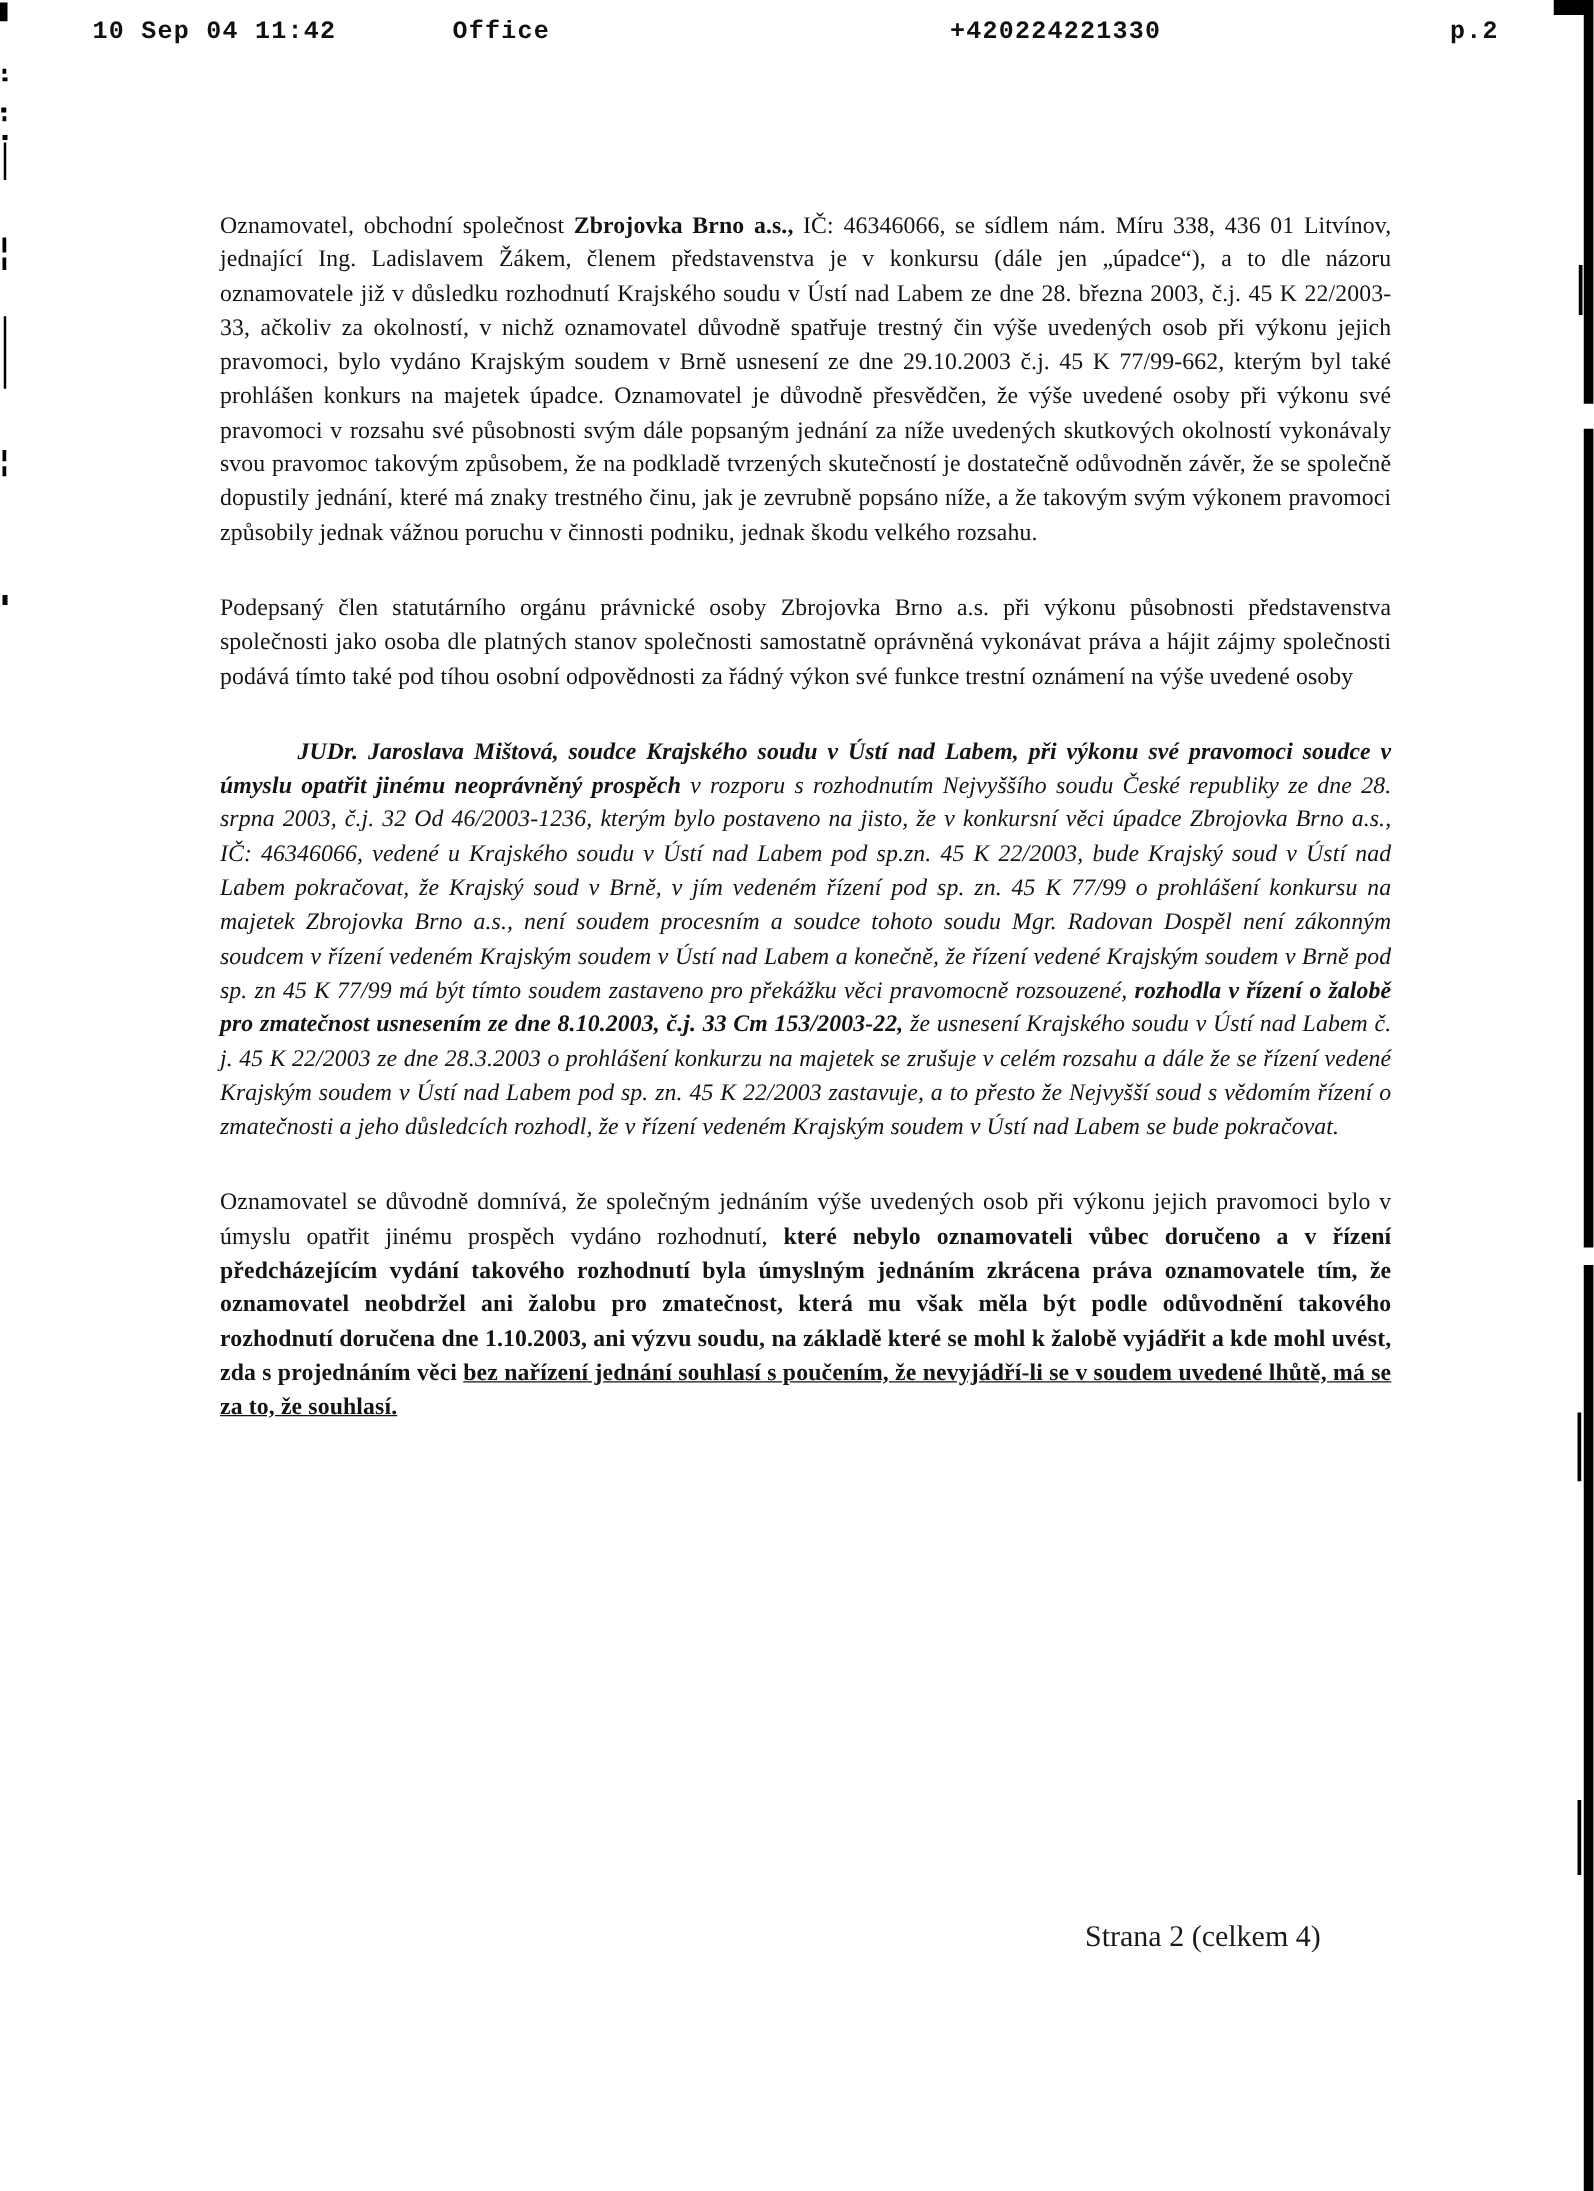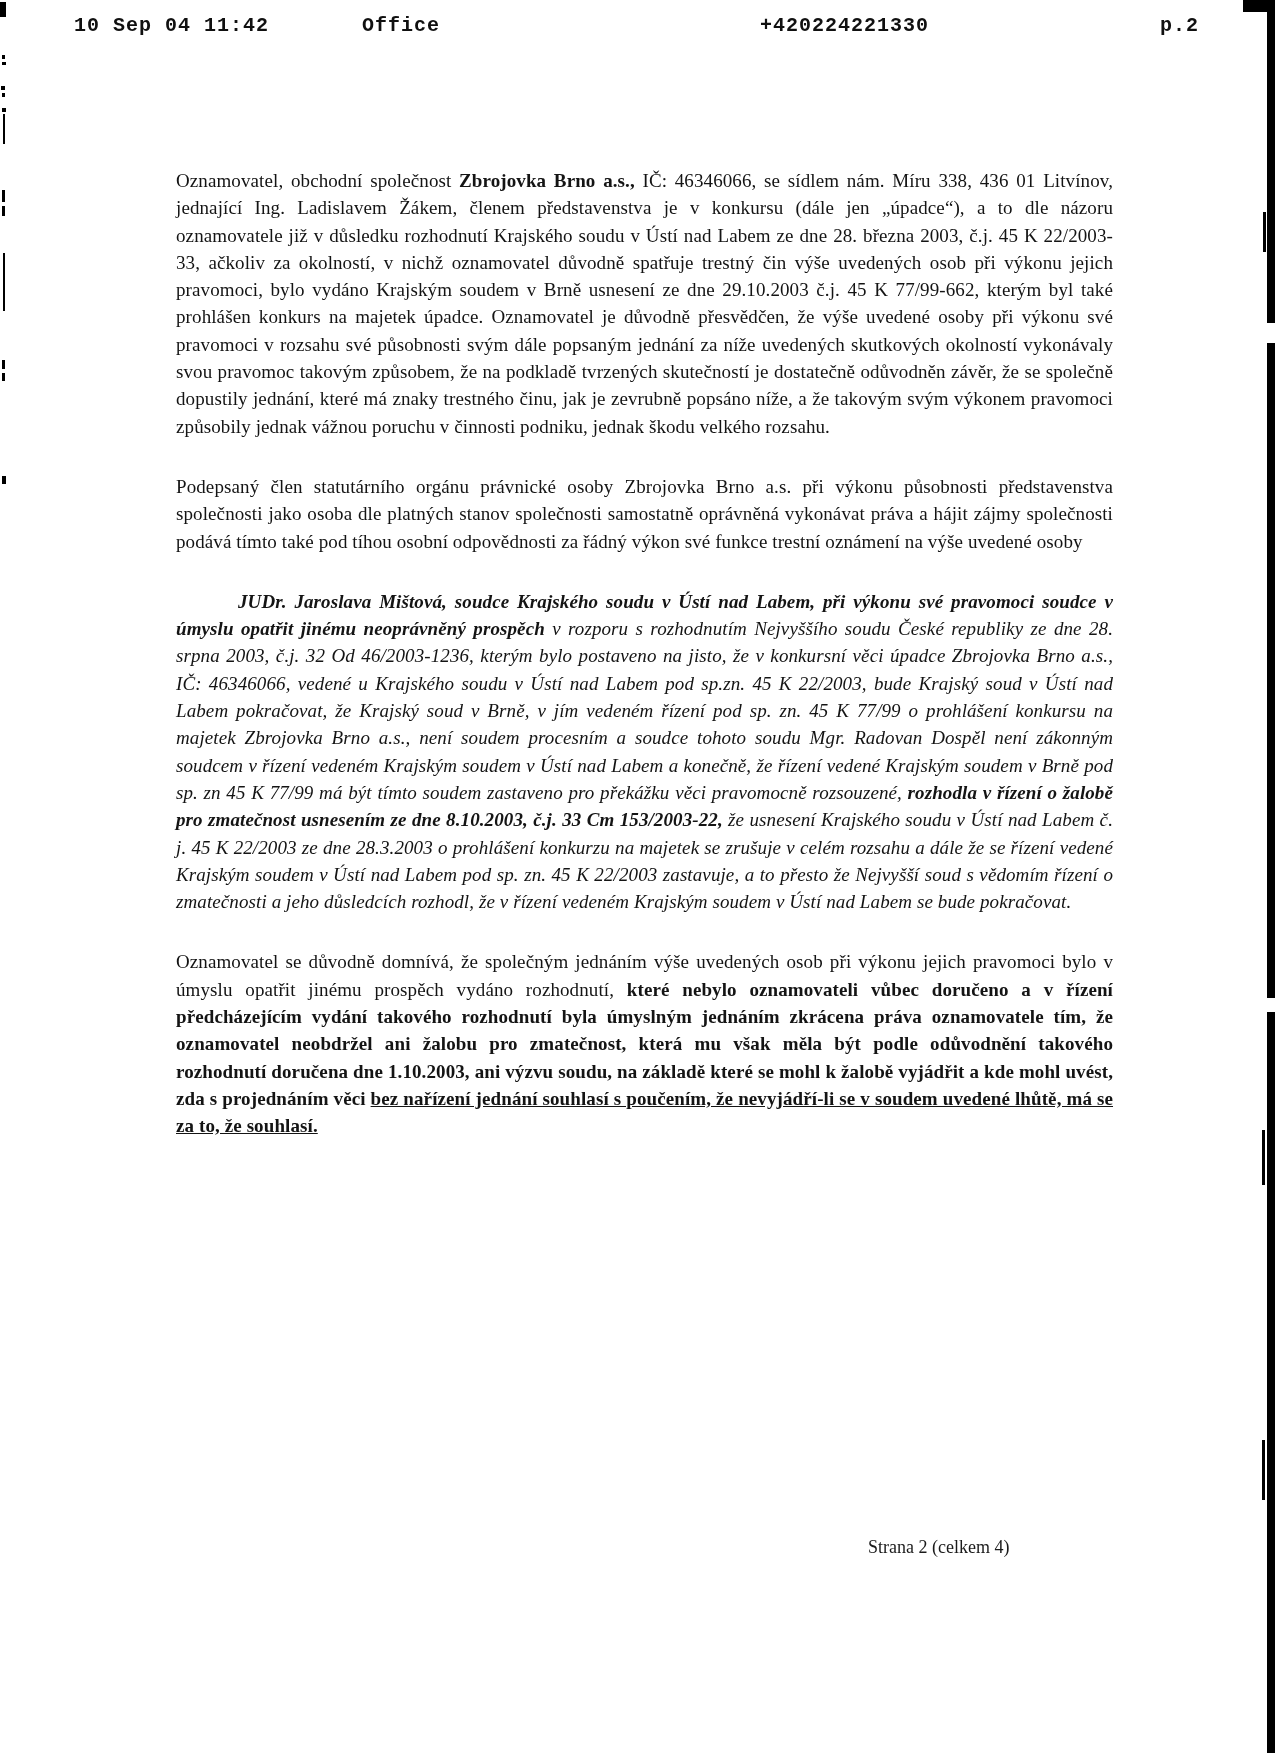--- a/index.html
+++ b/index.html
@@ -51,21 +51,21 @@
     text-align: justify;
     letter-spacing: 0.1px;
   }
   .para.indent-first { text-indent: 62px; font-style: italic; }
   .para span { white-space: normal; }
 
   .page-footer {
     position: absolute;
     left: 868px;
     top: 1537px;
-    font-size: 18px;
+    font-size: 24px;
     color: #1a1a1a;
   }
 
   
   .artifact {
     position: absolute;
     background: #000000;
   }
 </style>
 </head>

